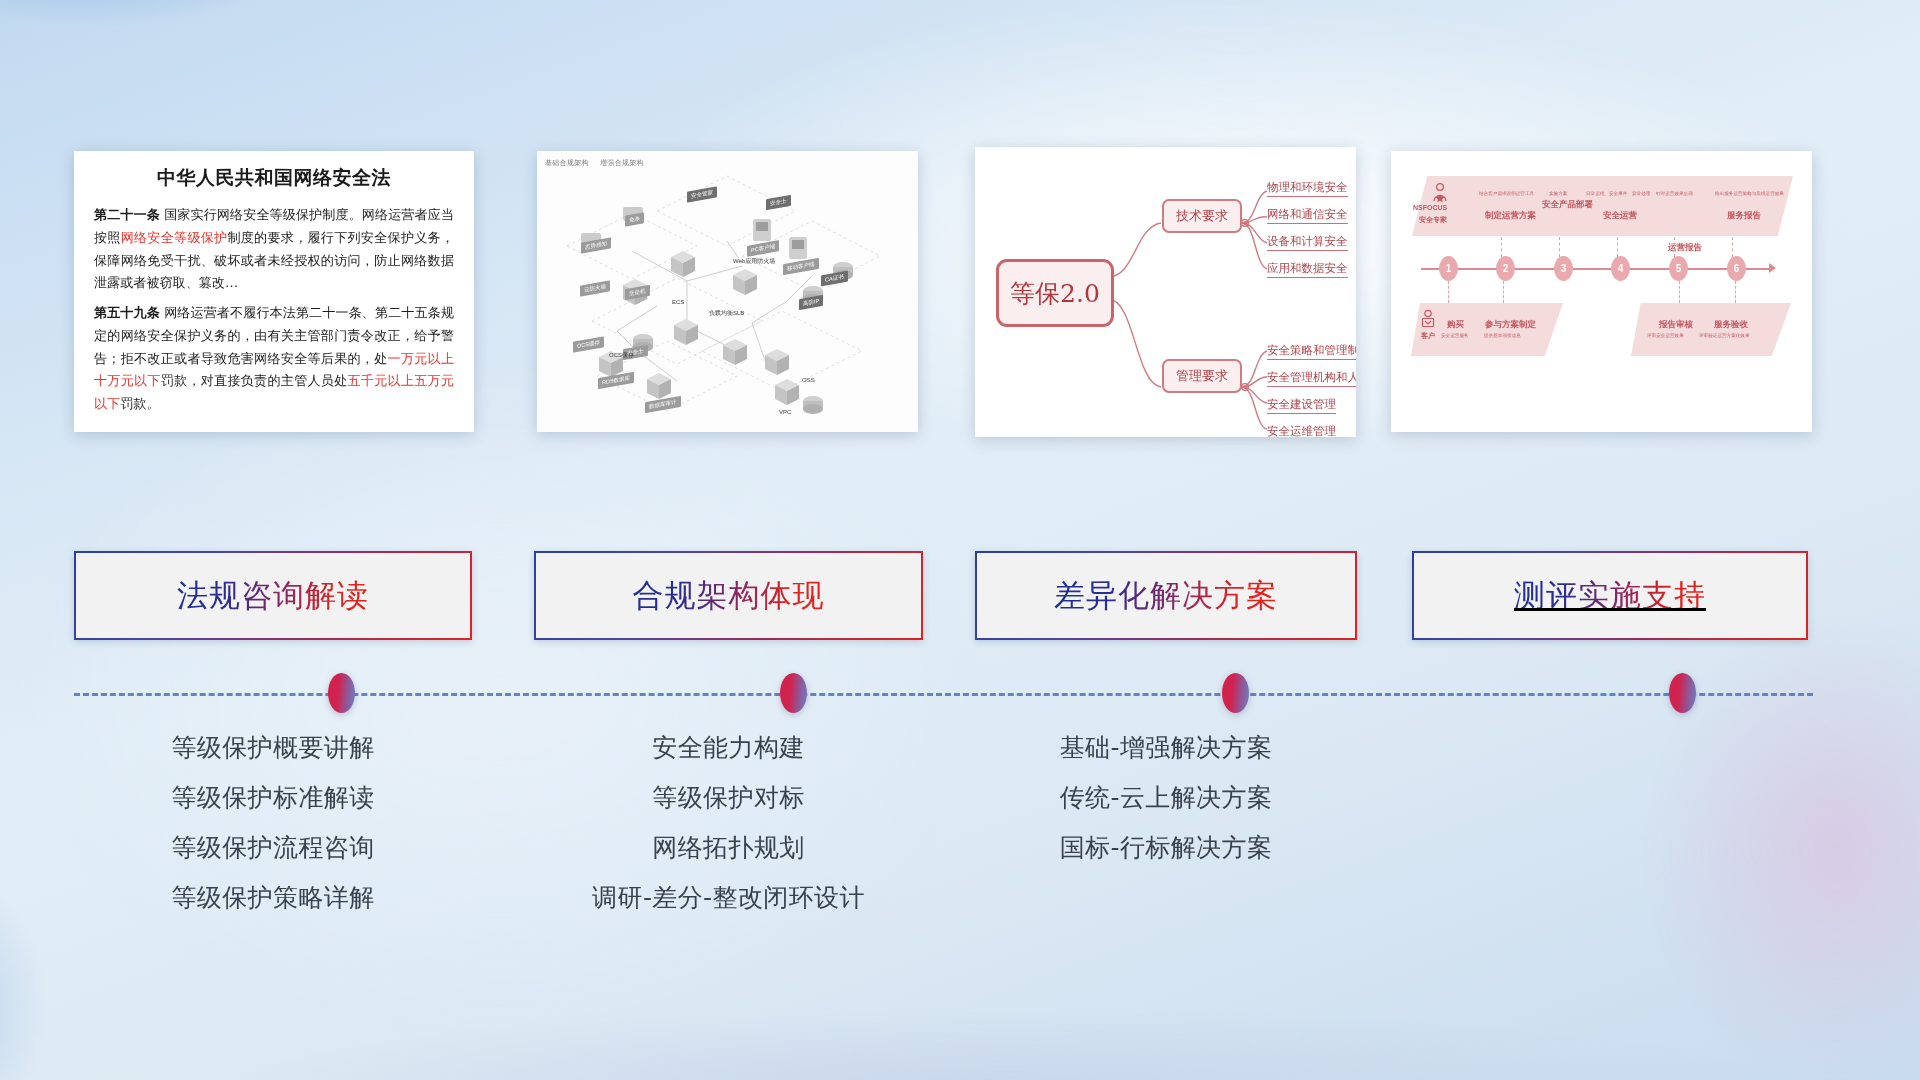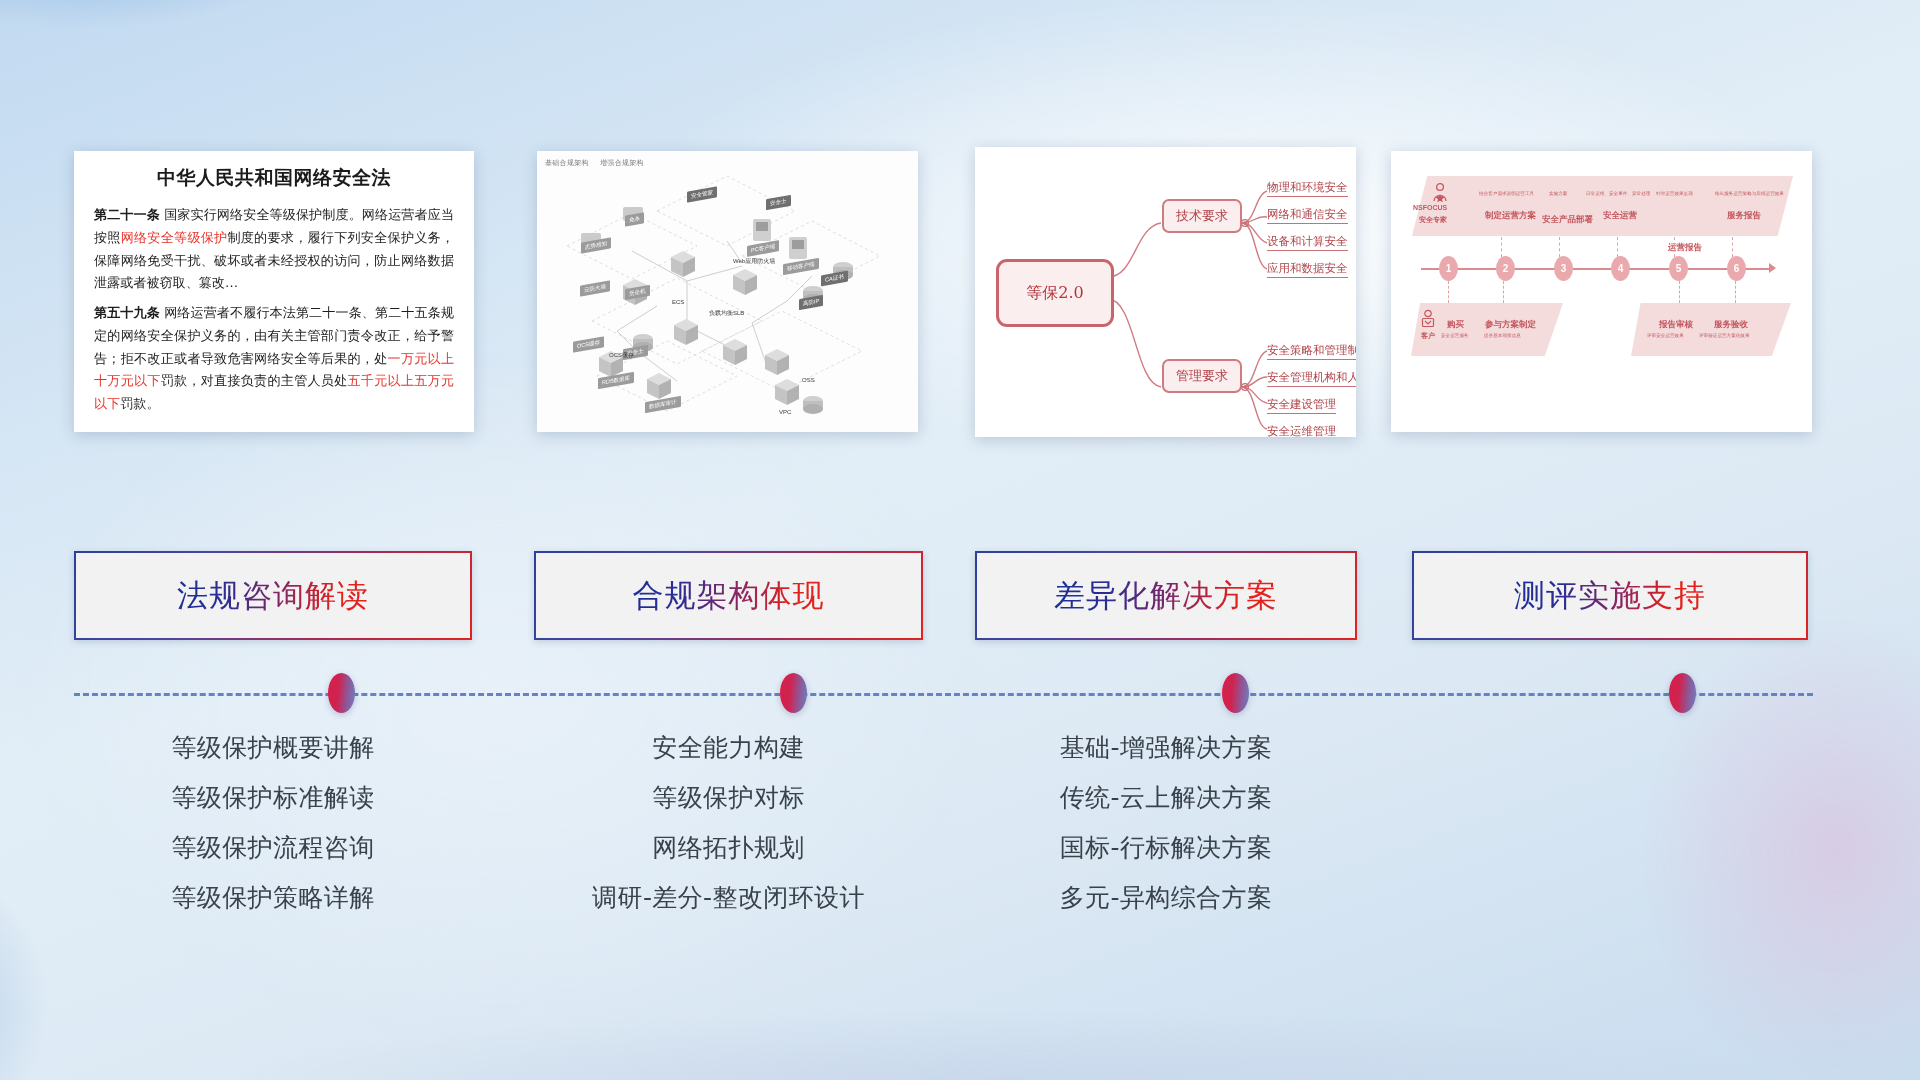--- a/index.html
+++ b/index.html
@@ -46,21 +46,21 @@
   .arch-cap span{margin-right:9px;}
   .ibox{position:absolute;background:#6f6f6f;color:#fff;font-size:5.5px;padding:2px 4px;border-radius:1px;
         white-space:nowrap;transform:skewY(-10deg);}
   .ilight{background:#9b9b9b;}
   .lbl{position:absolute;font-size:6px;color:#4a4a4a;white-space:nowrap;}
 
   
   .mm{position:relative;width:100%;height:100%;}
   .mm-root{position:absolute;left:21px;top:112px;width:112px;height:62px;border:3px solid #c9656a;
     border-radius:11px;background:#fbeeef;display:flex;align-items:center;justify-content:center;
-    color:#b4363d;font-size:16px;font-family:"DejaVu Serif","Liberation Serif",serif;}
+    color:#b4363d;font-size:25px;font-family:"DejaVu Serif","Liberation Serif",serif;}
   .mm-b{position:absolute;border:2px solid #cf7b80;border-radius:7px;background:#fbeeef;
     color:#b04349;font-size:13px;padding:6px 12px;font-family:"DejaVu Serif","Liberation Serif",serif;
     white-space:nowrap;}
   .mm-b1{left:187px;top:52px;}
   .mm-b2{left:187px;top:212px;}
   .mm-leaf{position:absolute;color:#b04349;font-size:11.5px;white-space:nowrap;
     font-family:"DejaVu Serif","Liberation Serif",serif;border-bottom:1.6px solid #c96f75;padding-bottom:1px;}
   .mm-svg{position:absolute;inset:0;}
 
   
@@ -85,21 +85,21 @@
     background:linear-gradient(125deg,#2b3f9c 0%,#4a46a0 32%,#a42a55 66%,#e2231f 100%);
     box-shadow:0 2px 7px rgba(40,70,110,.2);}
   .tcard-in{width:100%;height:100%;background:#f2f2f2;display:flex;align-items:center;justify-content:center;text-align:center;}
   .tcard-txt{font-size:31px;font-weight:400;letter-spacing:1px;
     font-family:"DejaVu Sans","Liberation Sans",sans-serif;
     background:linear-gradient(90deg,#1c2f95 0%,#2b2d93 24%,#8e2560 56%,#e0211c 82%,#e2231f 100%);
     -webkit-background-clip:text;background-clip:text;color:transparent;-webkit-text-fill-color:transparent;}
   .c1{left:74px;width:398px;}
   .c2{left:534px;width:389px;}
   .c3{left:975px;width:382px;}
-  .c4{left:1412px;width:396px;}
+  .c4{left:1412px;width:396px;text-decoration:underline;}
 
   
   .tl{position:absolute;left:74px;top:692px;width:1739px;height:4px;}
   .tl-line{position:absolute;left:0;top:1px;width:100%;height:0;
     border-top:3px dashed #5b7fc2;opacity:.95;}
   .dot{position:absolute;width:27px;height:40px;border-radius:50%;top:-19px;
     background:linear-gradient(95deg,#d61f4a 0%,#cf2350 38%,#8b5a9b 72%,#6f7fc0 100%);
     box-shadow:0 2px 6px rgba(60,60,120,.25);}
 
   
@@ -323,21 +323,21 @@
           <path d="M5,19 C5,12 17,12 17,19" fill="none" stroke="#c4585f" stroke-width="1.3"></path>
           <path d="M11,12 l1.3,2.7 3,.4 -2.2,2.1 .6,3 -2.7,-1.4 -2.7,1.4 .6,-3 -2.2,-2.1 3,-.4z" fill="#c4585f"></path>
         </svg>
         <div class="nf-t big" style="left:22px;top:53px;font-size:7px;">NSFOCUS</div>
         <div class="nf-t big" style="left:28px;top:64px;font-size:7px;">安全专家</div>
 
         <div class="nf-t sm" style="left:88px;top:40px;">结合客户需求说明运营工具</div>
         <div class="nf-t big" style="left:94px;top:59px;">制定运营方案</div>
 
         <div class="nf-t sm" style="left:158px;top:40px;">实施方案</div>
-        <div class="nf-t big" style="left:151px;top:63px;text-align:center;">安全产品部署</div>
+        <div class="nf-t big" style="left:151px;top:48px;text-align:center;">安全产品部署</div>
 
         <div class="nf-t sm" style="left:195px;top:40px;">日常运维、安全事件、异常处理</div>
         <div class="nf-t big" style="left:212px;top:59px;">安全运营</div>
 
         <div class="nf-t sm" style="left:265px;top:40px;">针对运营效果呈现</div>
         <div class="nf-t big" style="left:277px;top:59px;margin-top:32px;">运营报告</div>
 
         <div class="nf-t sm" style="left:324px;top:40px;">给出服务运营策略与后续运营效果</div>
         <div class="nf-t big" style="left:336px;top:59px;">服务报告</div>
 
@@ -427,18 +427,17 @@
         <li>等级保护对标</li>
         <li>网络拓扑规划</li>
         <li>调研-差分-整改闭环设计</li>
       </ul>
     </div>
     <div class="col l3">
       <ul>
         <li>基础-增强解决方案</li>
         <li>传统-云上解决方案</li>
         <li>国标-行标解决方案</li>
-        <li>多元-异构综合方案</li>
       </ul>
     </div>
   </div>
 
 </div>
 
 </body></html>

